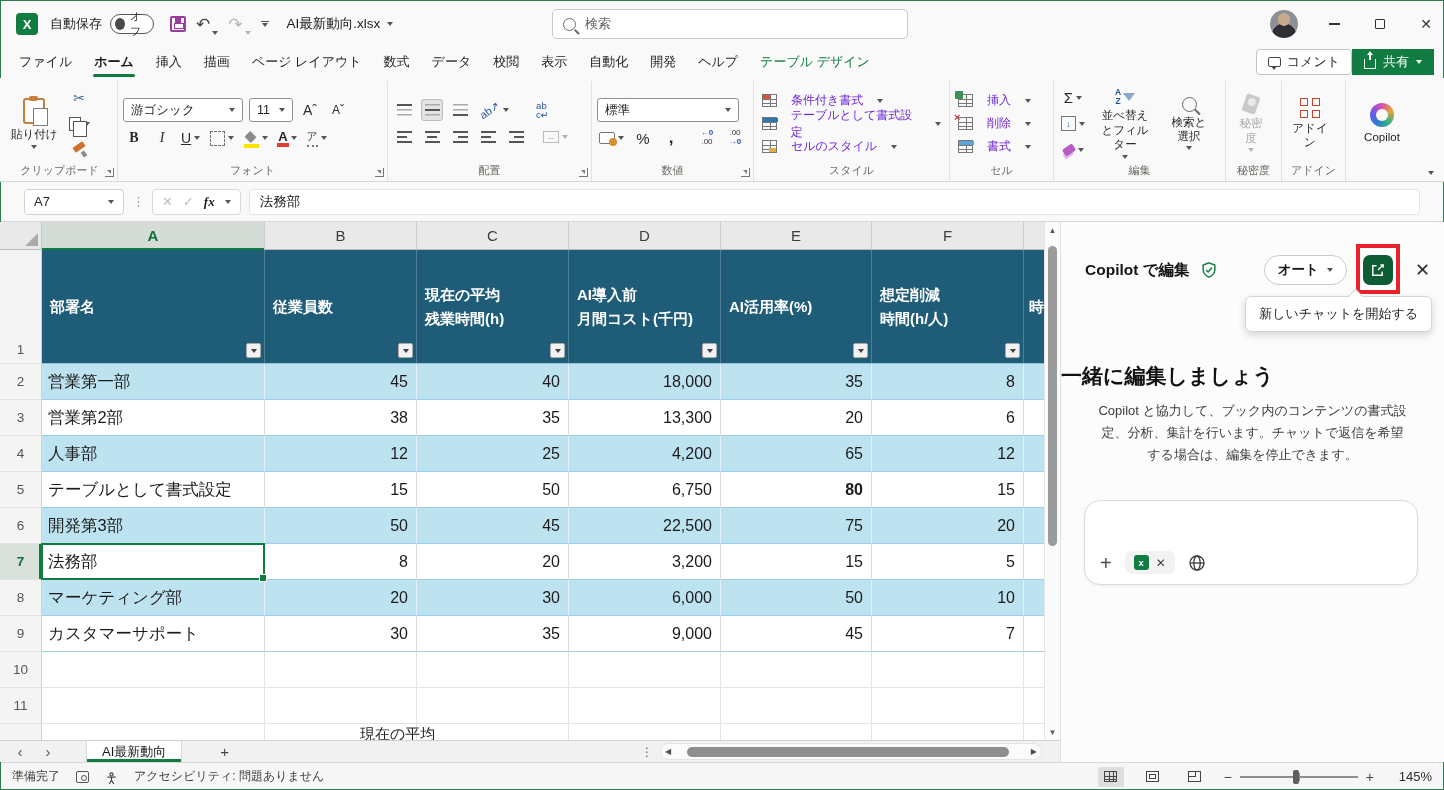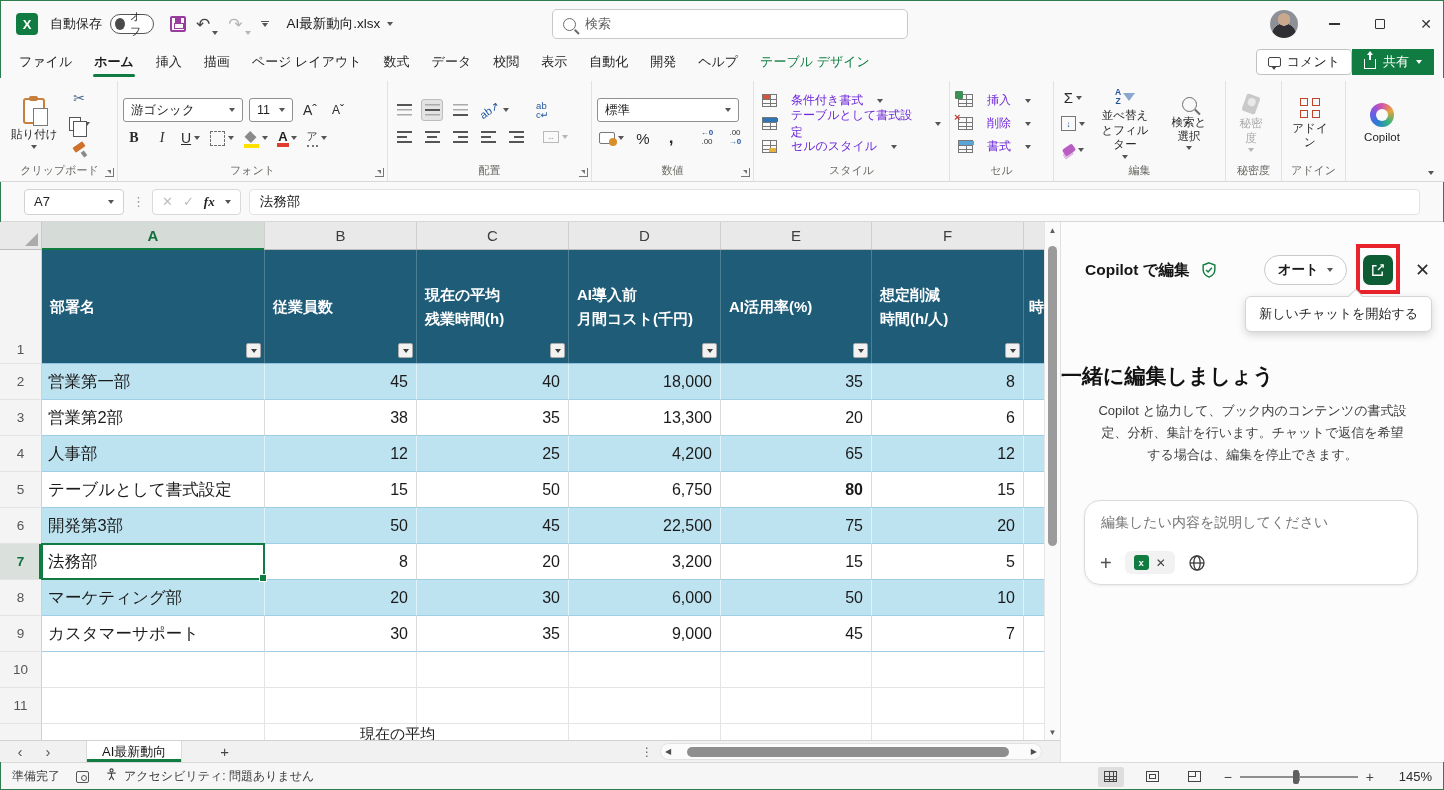--- a/index.html
+++ b/index.html
@@ -234,21 +234,21 @@
   .xlic { width:15px; height:15px; background:#107C41; border-radius:3px; color:#fff; font-size:9.5px; font-weight:bold;
           display:flex; align-items:center; justify-content:center; }
   .chip-x { font-size:12px; color:#3f3f3f; }
   .globe { width:18px; height:18px; }
 
   
   .statusbar { height:28px; display:flex; align-items:center; gap:16px; padding:0 12px; background:#F6F6F6;
                border-top:1px solid #D9D9D9; font-size:12px; color:#3C3C3C; }
   .macroic { width:13px; height:12px; border:1.3px solid #555; border-radius:2px; position:relative; }
   .macroic::after { content:''; position:absolute; right:1px; bottom:1px; width:4px; height:4px; border:1.2px solid #555; border-radius:50%; }
-  .accwrap { display:flex; align-items:flex-start; gap:6px; }
+  .accwrap { display:flex; align-items:flex-end; gap:16px; }
   .spacer { flex:1; }
   .vwbtn { width:26px; height:20px; display:flex; align-items:center; justify-content:center; border-radius:2px; }
   .vwbtn.on { background:#DEDEDE; }
   .vw-normal { width:13px; height:11px; border:1.2px solid #444;
       background:linear-gradient(#444,#444) 0 3.5px/13px 1px no-repeat, linear-gradient(#444,#444) 0 7px/13px 1px no-repeat,
                  linear-gradient(#444,#444) 4px 0/1px 11px no-repeat, linear-gradient(#444,#444) 8px 0/1px 11px no-repeat; }
   .vw-layout { width:13px; height:11px; border:1.2px solid #444; display:flex; align-items:center; justify-content:center; }
   .vw-layout i { width:7px; height:5px; border:1px solid #444; }
   .vw-break { width:13px; height:11px; border:1.2px solid #444;
       background:linear-gradient(#444,#444) 0 4px/6px 1px no-repeat, linear-gradient(#444,#444) 6px 0/1px 5px no-repeat; }
@@ -788,21 +788,20 @@
             </svg>
           </span>
           <span class="red-annot"></span>
         </span>
         <span class="pane-close">✕</span>
       </div>
       <div class="tooltip">新しいチャットを開始する</div>
       <div class="pane-h1">一緒に編集しましょう</div>
       <div class="pane-p">Copilot と協力して、ブック内のコンテンツの書式設定、分析、集計を行います。チャットで返信を希望する場合は、編集を停止できます。</div>
       <div class="pane-card">
-        <div class="card-ph">編集したい内容を説明してください</div>
         <div class="card-row">
           <span class="plus">+</span>
           <span class="chip">
             <span class="xlic">x</span>
             <span class="chip-x">✕</span>
           </span>
           <svg class="globe" viewBox="0 0 18 18" fill="none" stroke="#3C3C3C" stroke-width="1.3">
             <circle cx="9" cy="9" r="7"></circle>
               <ellipse cx="9" cy="9" rx="3.2" ry="7"></ellipse>
               <path d="M2 9 H16"></path>

